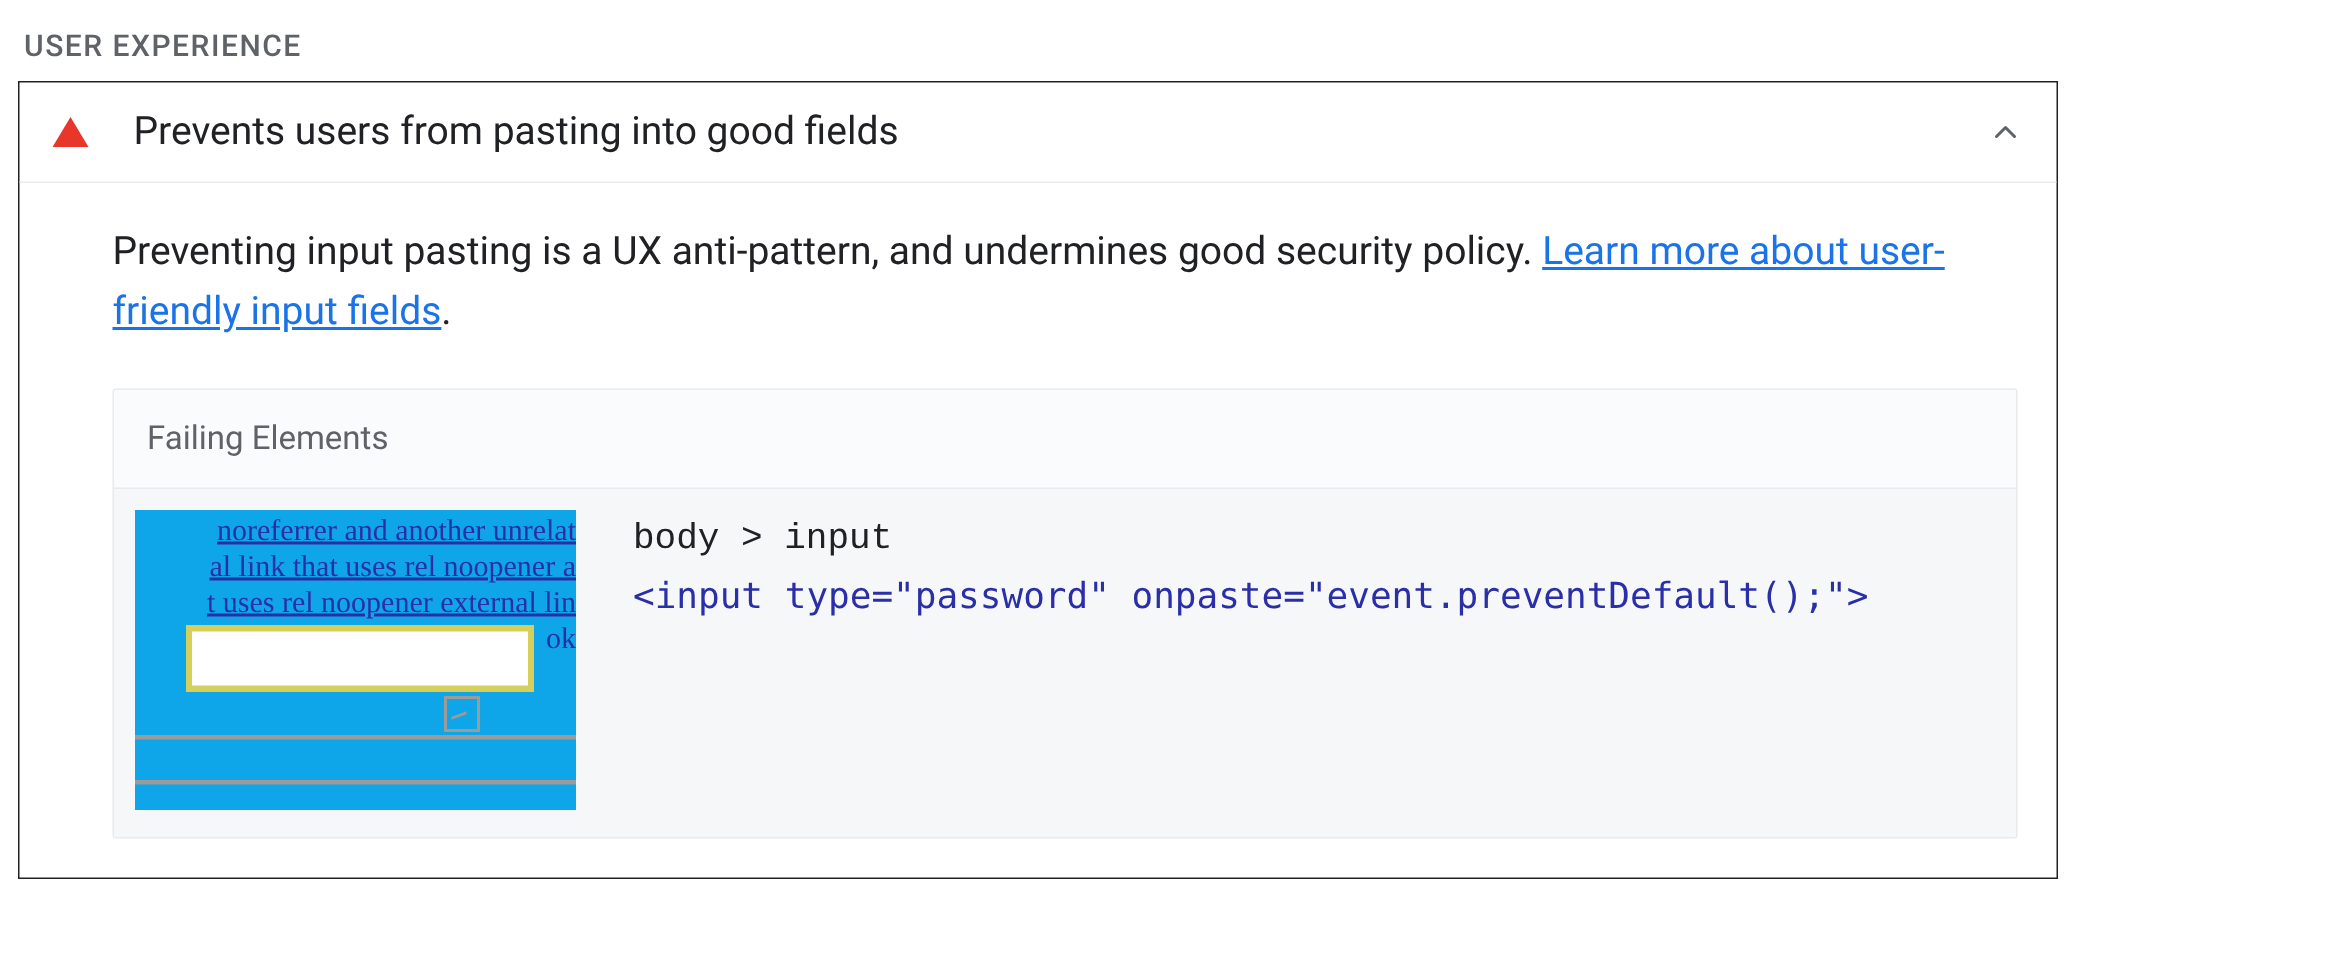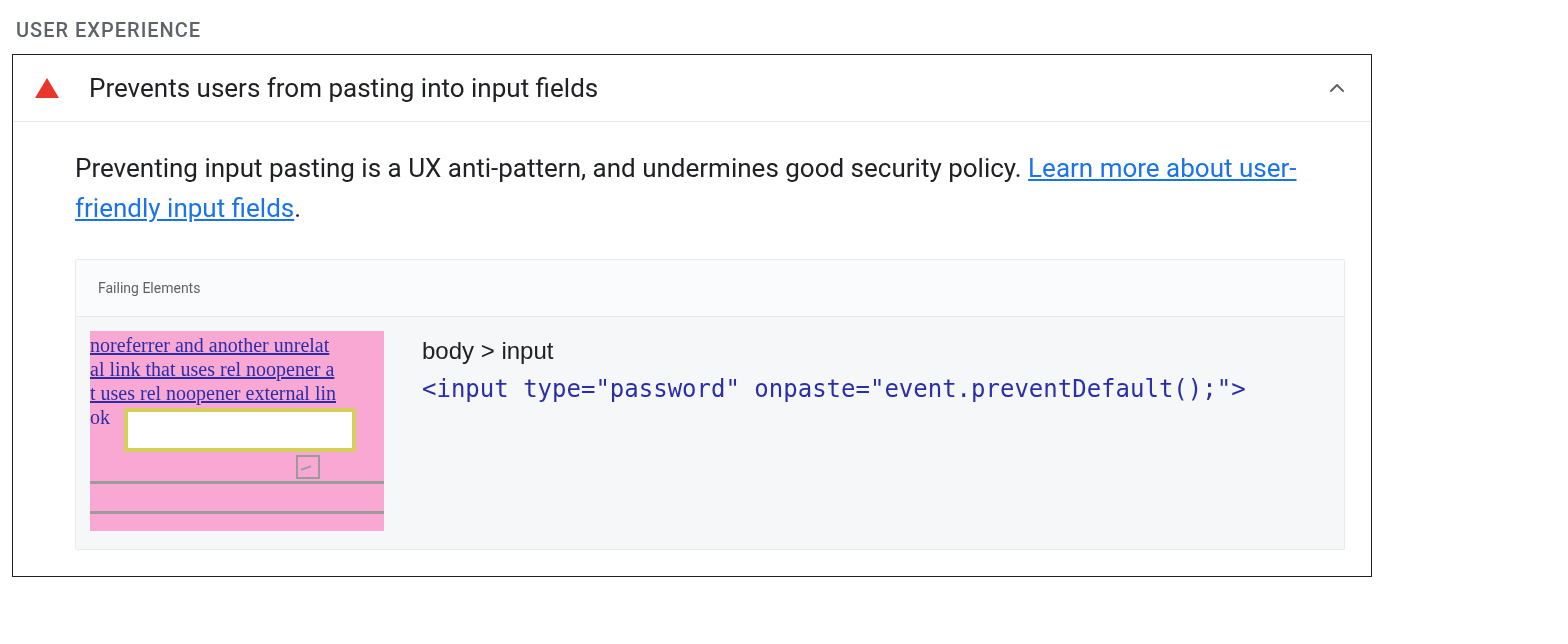--- a/index.html
+++ b/index.html
@@ -66,40 +66,41 @@
   .details-box {
     margin-top: 30px;
     border: 1px solid #e8eaed;
     border-radius: 2px;
     overflow: hidden;
   }
   .details-head {
     background: #fafbfc;
     padding: 20px 22px;
     color: #5f6368;
-    font-size: 14px;
+    font-size: 22px;
   }
   .details-row {
     display: flex;
     align-items: flex-start;
     background: #f6f7f8;
     padding: 14px 18px 18px 14px;
     border-top: 1px solid #e8eaed;
     gap: 38px;
   }
   .thumb {
     width: 294px;
     height: 200px;
     flex: 0 0 auto;
     position: relative;
-    background: #f9a8d4;
+    background: #0ea5e9;
     overflow: hidden;
     font-family: "Times New Roman", serif;
     font-size: 20px;
     line-height: 1.2;
+    text-align: right;
   }
   .thumb .linktxt {
     color: #2a2ea8;
     text-decoration: underline;
     white-space: nowrap;
     display: block;
   }
   .thumb .hi {
     position: absolute;
     left: 34px; top: 77px;
@@ -111,21 +112,21 @@
     position: absolute;
     left: 0; right: 0;
     height: 3px;
     background: #9b9b99;
   }
   .code-col {
     flex: 1 1 auto;
     padding-top: 6px;
   }
   .selector {
-    font-family: Liberation Sans, sans-serif;
+    font-family: Liberation Mono, monospace;
     font-size: 24px;
     color: #202124;
     margin-bottom: 10px;
   }
   .snippet {
     font-family: ui-monospace, SFMono-Regular, Menlo, Consolas, monospace;
     font-size: 24px;
     color: #2a2ea8;
     word-break: break-all;
   }
@@ -134,21 +135,21 @@
 <body>
 
 <div class="page">
 
   <div class="section-label">USER EXPERIENCE</div>
 
   <div class="audit-card">
 
     <div class="audit-header">
       <div class="tri"></div>
-      <div class="audit-title">Prevents users from pasting into input fields</div>
+      <div class="audit-title">Prevents users from pasting into good fields</div>
       <div class="chev">
         <svg viewBox="0 0 24 24" fill="none" stroke="currentColor" stroke-width="2" stroke-linecap="round" stroke-linejoin="round">
           <polyline points="6 15 12 9 18 15"></polyline>
         </svg>
       </div>
     </div>
 
     <div class="audit-body">
 
       <p class="description">

